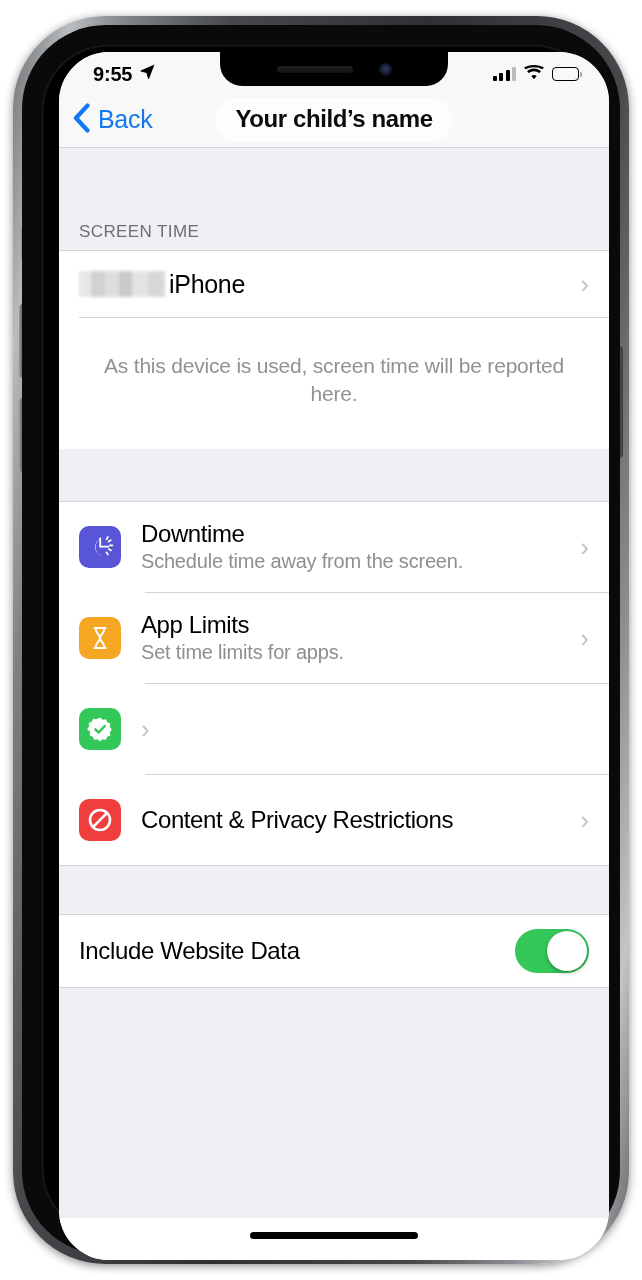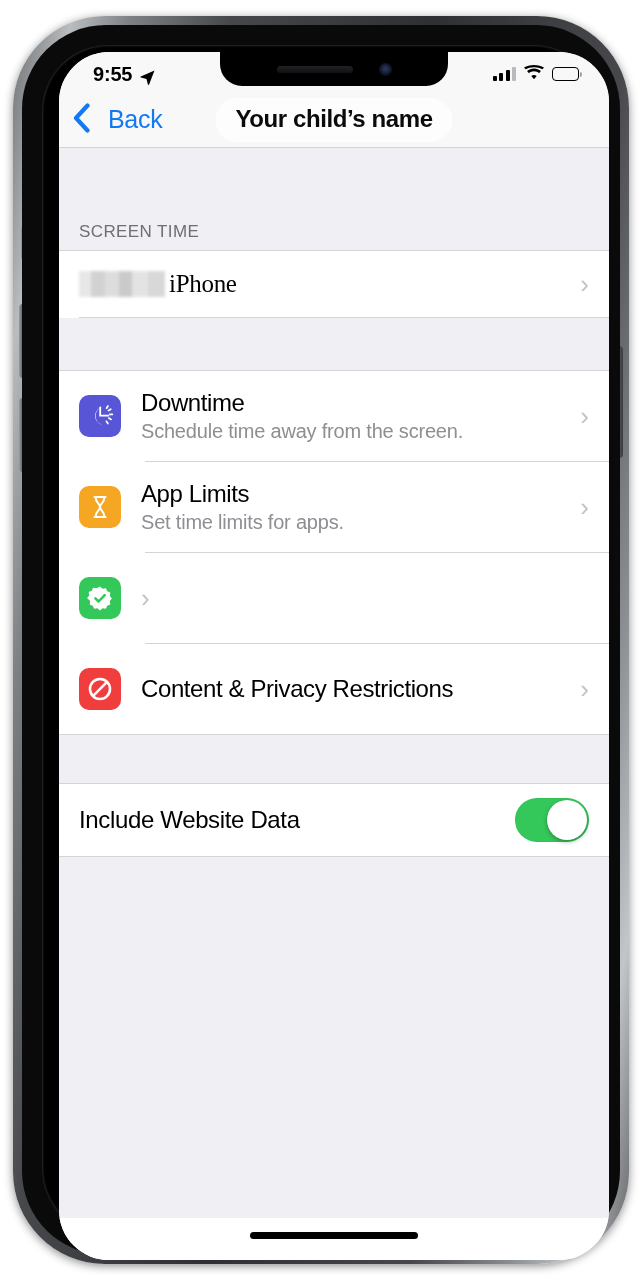--- a/index.html
+++ b/index.html
@@ -71,21 +71,21 @@
   }
 
   
   #status-bar {
     position: relative; z-index: 20;
     height: 40px;
     background: #f8f8f8;
     display: flex; align-items: center; justify-content: space-between;
     padding: 4px 24px 0 24px;
   }
-  #status-left { display: flex; align-items: flex-end; gap: 7px; margin-left: 10px; }
+  #status-left { display: flex; align-items: flex-start; gap: 7px; margin-left: 10px; }
   #status-time { font-size: 20px; font-weight: 600; color: #000; letter-spacing: -.2px; }
   #location-icon svg { display: block; }
   #status-right { display: flex; align-items: center; gap: 8px; margin-right: 6px; }
   #signal-bars { display: flex; align-items: flex-end; gap: 2.5px; height: 14px; }
   #signal-bars i { display: block; width: 4px; background: #000; border-radius: 1px; }
   #signal-bars i:nth-child(1) { height: 5px; }
   #signal-bars i:nth-child(2) { height: 8px; }
   #signal-bars i:nth-child(3) { height: 11px; }
   #signal-bars i:nth-child(4) { height: 14px; background: #b9b9be; }
   #battery-shell {
@@ -99,21 +99,21 @@
   }
 
   
   #nav-bar {
     position: relative; z-index: 10;
     height: 56px; background: #f8f8f8;
     border-bottom: 1px solid #d3d3d8;
     display: flex; align-items: center;
   }
   #back-button {
-    display: flex; align-items: center; gap: 18px;
+    display: flex; align-items: center; gap: 8px;
     margin-left: 14px; cursor: pointer;
   }
   #back-label { font-size: 25px; color: #1279f2; letter-spacing: -.3px; }
   #nav-title-wrap {
     position: absolute; left: 50%; transform: translateX(-50%);
     background: #fdfdfd; border-radius: 22px;
     padding: 7px 20px 9px 20px;
   }
   #nav-title { font-size: 24px; font-weight: 700; color: #0b0b0b; letter-spacing: -.4px; white-space: nowrap; }
 
@@ -133,21 +133,21 @@
   .card { background: #ffffff; }
   .sep { height: 1px; background: #d3d3d8; margin-left: 20px; }
   .sep-full { height: 1px; background: #d3d3d8; }
   .sep-indent { height: 1px; background: #d3d3d8; margin-left: 86px; }
 
   
   #device-row {
     height: 66px; display: flex; align-items: center;
     padding: 0 20px 0 20px; cursor: pointer;
   }
-  #device-name-wrap { display: flex; align-items: center; gap: 0; flex: 1; font-family: Liberation Serif, serif; }
+  #device-name-wrap { display: flex; align-items: center; gap: 0; flex: 1; }
   #device-name-redacted {
     width: 86px; height: 26px; margin-right: 4px;
     background:
       linear-gradient(90deg,#e6e6e6 0 14%,#d0d0d0 14% 30%,#dcdcdc 30% 46%,
                       #c8c8c8 46% 62%,#e2e2e2 62% 80%,#d6d6d6 80% 100%);
     filter: blur(1.4px);
     opacity: .95;
   }
   #device-name-text { font-size: 25px; color: #000; letter-spacing: -.3px; }
   .chevron { color: #c2c2c7; font-size: 26px; line-height: 1; font-weight: 400; }
@@ -290,20 +290,21 @@
         <div id="device-row">
           <div id="device-name-wrap">
             <span id="device-name-redacted"></span>
             <span id="device-name-text">iPhone</span>
           </div>
           <span class="chevron">›</span>
         </div>
 
         <div class="sep"></div>
 
+        <div id="empty-state">As this device is used, screen time will be reported here.</div>
       </div>
 
       <div class="gap gap-mid"></div>
 
       <div class="card">
         <div class="sep-full"></div>
 
         <div class="settings-row">
           <span class="row-icon" style="background:#5856d6">
             <svg width="28" height="28" viewBox="0 0 28 28">

